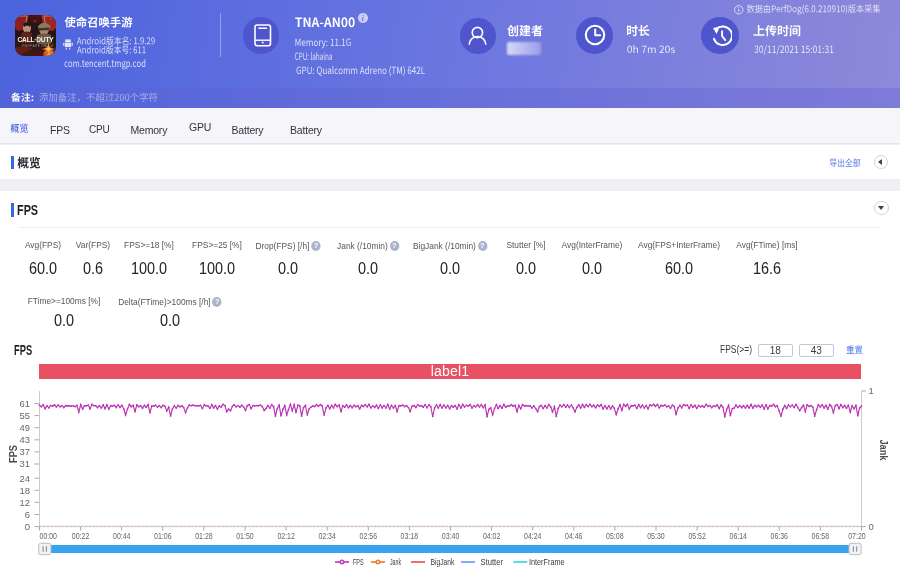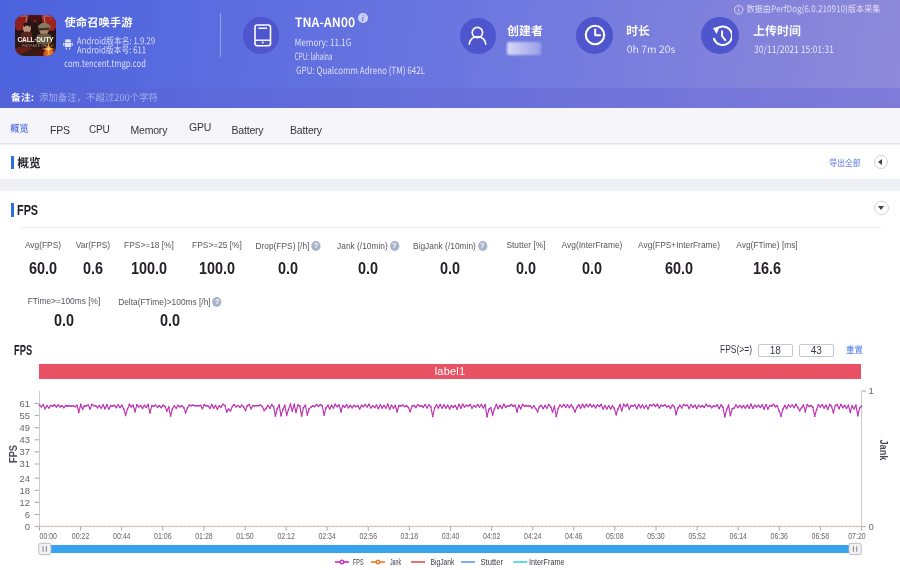--- a/index.html
+++ b/index.html
@@ -7,24 +7,24 @@
 #note{position:absolute;left:0;top:88px;width:900px;height:20px;background:linear-gradient(90deg,#5163d9 0%,#7e7bd9 100%)}
 #tabs{position:absolute;left:0;top:108px;width:900px;height:36px;background:#f6f6fa;border-bottom:1px solid #e3e4ef}
 #secrow{position:absolute;left:0;top:145px;width:900px;height:34px;background:#fff}
 #fpscard{position:absolute;left:0;top:191px;width:900px;height:379px;background:#fff}
 #appicon{position:absolute;left:15px;top:15px;border-radius:9px;overflow:hidden}
 .circ{position:absolute;border-radius:50%;background:#4e55cd}
 .bluebar{position:absolute;width:2.5px;background:#2f6ce6}
 .togglecirc{position:absolute;width:14.4px;height:14.4px;border:1px solid #d2d3dd;border-radius:50%;background:#fff}
 .qicon{display:inline-block;width:10px;height:10px;border-radius:50%;background:#a9b3ca;color:#fff;font-size:8px;line-height:10px;text-align:center;vertical-align:0.5px;margin-left:2px;font-weight:bold}
 .st-lbl{position:absolute;font-size:9px;line-height:9px;color:#55555d;white-space:nowrap;transform:translateX(-50%) scaleX(0.93)}
-.st-val{position:absolute;font-size:17.2px;line-height:17.2px;font-weight:bold;color:#262029;white-space:nowrap;transform:translateX(-50%)}
+.st-val{position:absolute;font-size:17.2px;line-height:17.2px;font-weight:normal;color:#262029;white-space:nowrap;transform:translateX(-50%)}
 .st-val span{display:inline-block;transform:scaleX(0.84)}
 .ctrlbox{position:absolute;width:35.5px;height:13px;border:1px solid #c4c7d4;border-radius:2px;background:#fff;font-size:10px;color:#3a3a44;text-align:center;line-height:11.5px;top:343.5px}
-#redbar{position:absolute;left:39px;top:364px;width:822px;height:14.5px;background:#e85163;color:#fff;font-size:11px;text-align:center;line-height:14.5px;letter-spacing:0.2px}
+#redbar{position:absolute;left:39px;top:364px;width:822px;height:14.5px;background:#e85163;color:#fff;font-size:14px;text-align:center;line-height:14.5px;letter-spacing:0.2px}
 svg.abs{position:absolute}
 #chartsvg{position:absolute;left:0;top:0}
 </style></head>
 <body>
 <div id="hdr"></div>
 <div id="note"></div>
 <div id="tabs"></div>
 <div id="secrow"></div>
 <div id="fpscard"></div>
 <svg id="appicon" width="41" height="41" viewBox="0 0 41 41">

